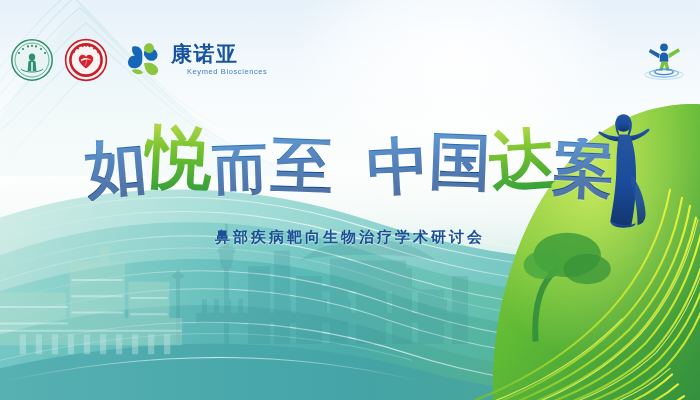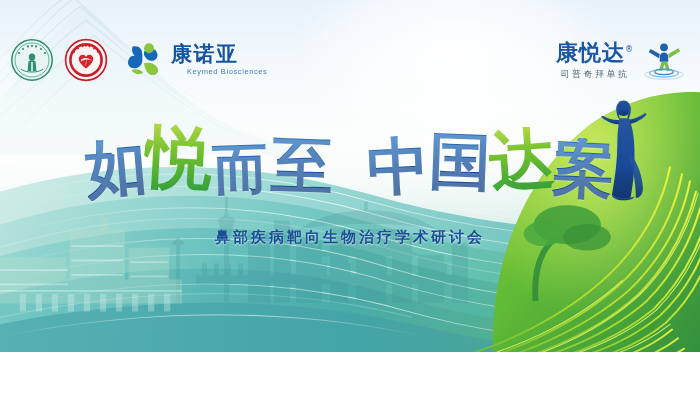--- a/index.html
+++ b/index.html
@@ -1,19 +1,19 @@
 <!DOCTYPE html>
 <html><head>
 <meta charset="utf-8">
 <style>
   html,body{margin:0;padding:0;background:#fff;}
   body{font-family:"Liberation Sans","DejaVu Sans",sans-serif;}
 
   #banner{
-    position:relative;width:700px;height:352px;overflow:hidden;
+    position:relative;width:700px;height:400px;overflow:hidden;
     background:linear-gradient(178deg,#eaf3fb 0%,#f4f9fc 16%,#fbfdfd 30%,#fdfefd 42%,#f6fbfa 52%,#e9f5f2 60%,#d2ece6 68%,#a9ddd6 78%,#79c9c4 88%,#5cbcba 100%);
   }
 
   
   .sky{position:absolute;inset:0 0 55% 0;
     background:linear-gradient(180deg,#e6f1fa 0%,#f2f8fc 35%,#fafdfd 70%,rgba(255,255,255,0) 100%);}
   .sky-bloom{position:absolute;left:42%;top:-14%;width:46%;height:58%;
     background:radial-gradient(ellipse at center,rgba(255,255,255,.95) 0%,rgba(255,255,255,.55) 45%,rgba(255,255,255,0) 72%);}
 
   
@@ -379,24 +379,20 @@
         <path d="M9 36 C 14 34, 20 35, 23 39 C 20 42, 13 42, 9 36 Z" fill="#8cc63f"></path>
       </svg>
       <div class="keymed-text">
         <div class="keymed-cn">康诺亚</div>
         <div class="keymed-en">Keymed Biosciences</div>
       </div>
     </div>
   </div>
 
   <div class="brand-right">
-    <div class="brand-txt">
-      <div class="brand-cn"><span>康悦达</span><span class="reg">®</span></div>
-      <div class="brand-sub">司普奇拜单抗</div>
-    </div>
     <svg class="brand-mark" viewBox="0 0 52 46">
       <g fill="#1f60ad">
         <circle cx="26" cy="8" r="4.6"></circle>
         <path d="M26 14 C 29 14, 31 16, 31 19 L31 25 L21 25 L21 19 C 21 16, 23 14, 26 14 Z"></path>
         <path d="M21 16 L10 10 L8 13.6 L20 21 Z"></path>
       </g>
       <g fill="#7ac143">
         <path d="M31 16 L43 9 L45 12.8 L32 21 Z"></path>
         <path d="M23 25 L20 36 L24 36 L26.6 28 L29 36 L33 36 L30 25 Z"></path>
       </g>

